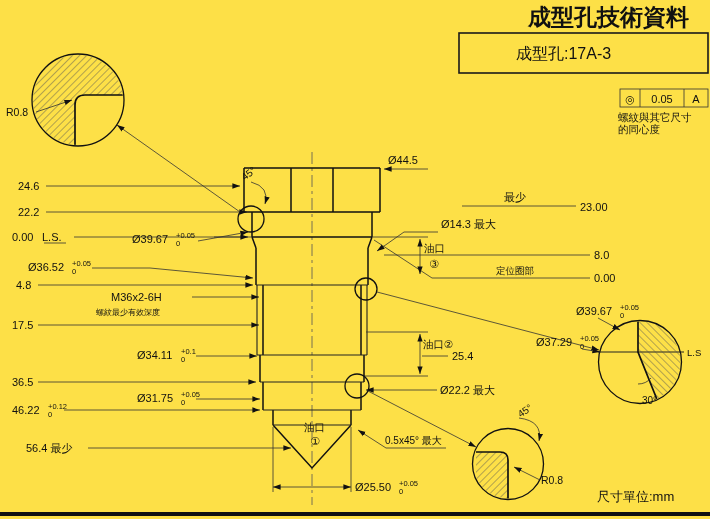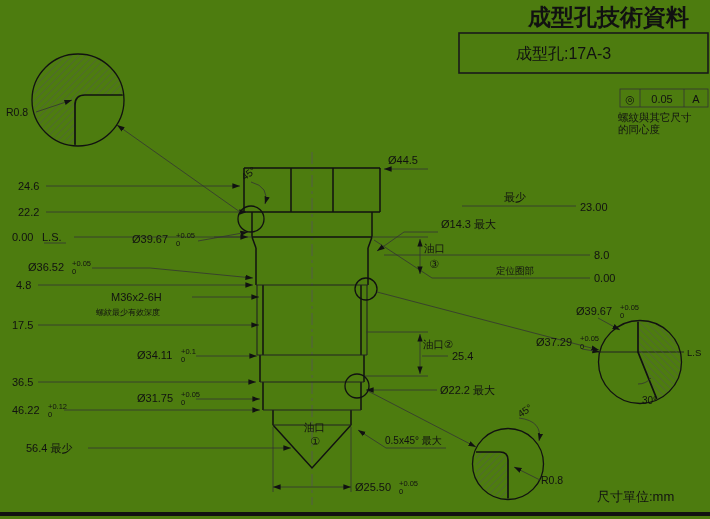--- a/index.html
+++ b/index.html
@@ -1,16 +1,16 @@
 <!DOCTYPE html>
 <html><head>
 <meta charset="utf-8">
 <style>
   html,body{margin:0;padding:0;background:#fff;}
-  .page{position:relative;width:710px;height:519px;background:#4d7c0f;overflow:hidden;
+  .page{position:relative;width:710px;height:519px;background:#fde047;overflow:hidden;
         font-family:"Liberation Sans","DejaVu Sans",sans-serif;}
   svg{display:block;}
   text{fill:#111;font-family:"Liberation Sans","DejaVu Sans",sans-serif;}
   .t   {font-size:11px;}
   .t10 {font-size:10.5px;}
   .t10r{font-size:10px;}
   .t9  {font-size:9.5px;}
   .t8  {font-size:8px;}
   .tol {font-size:7.5px;}
   .ttl {font-size:23px;font-weight:bold;}

